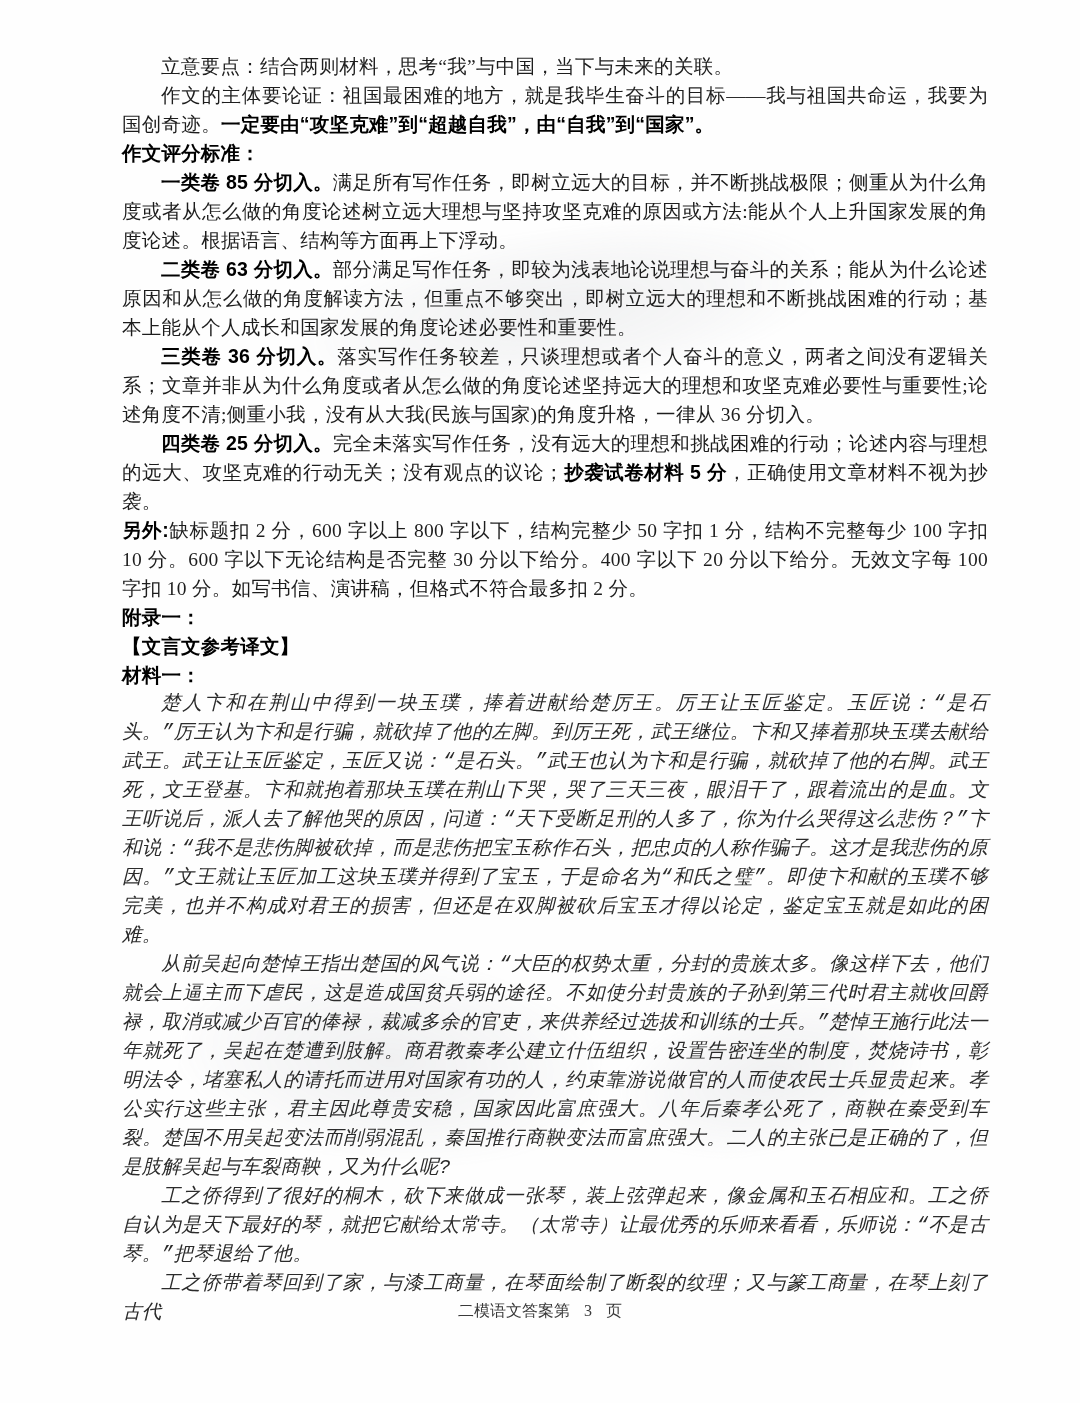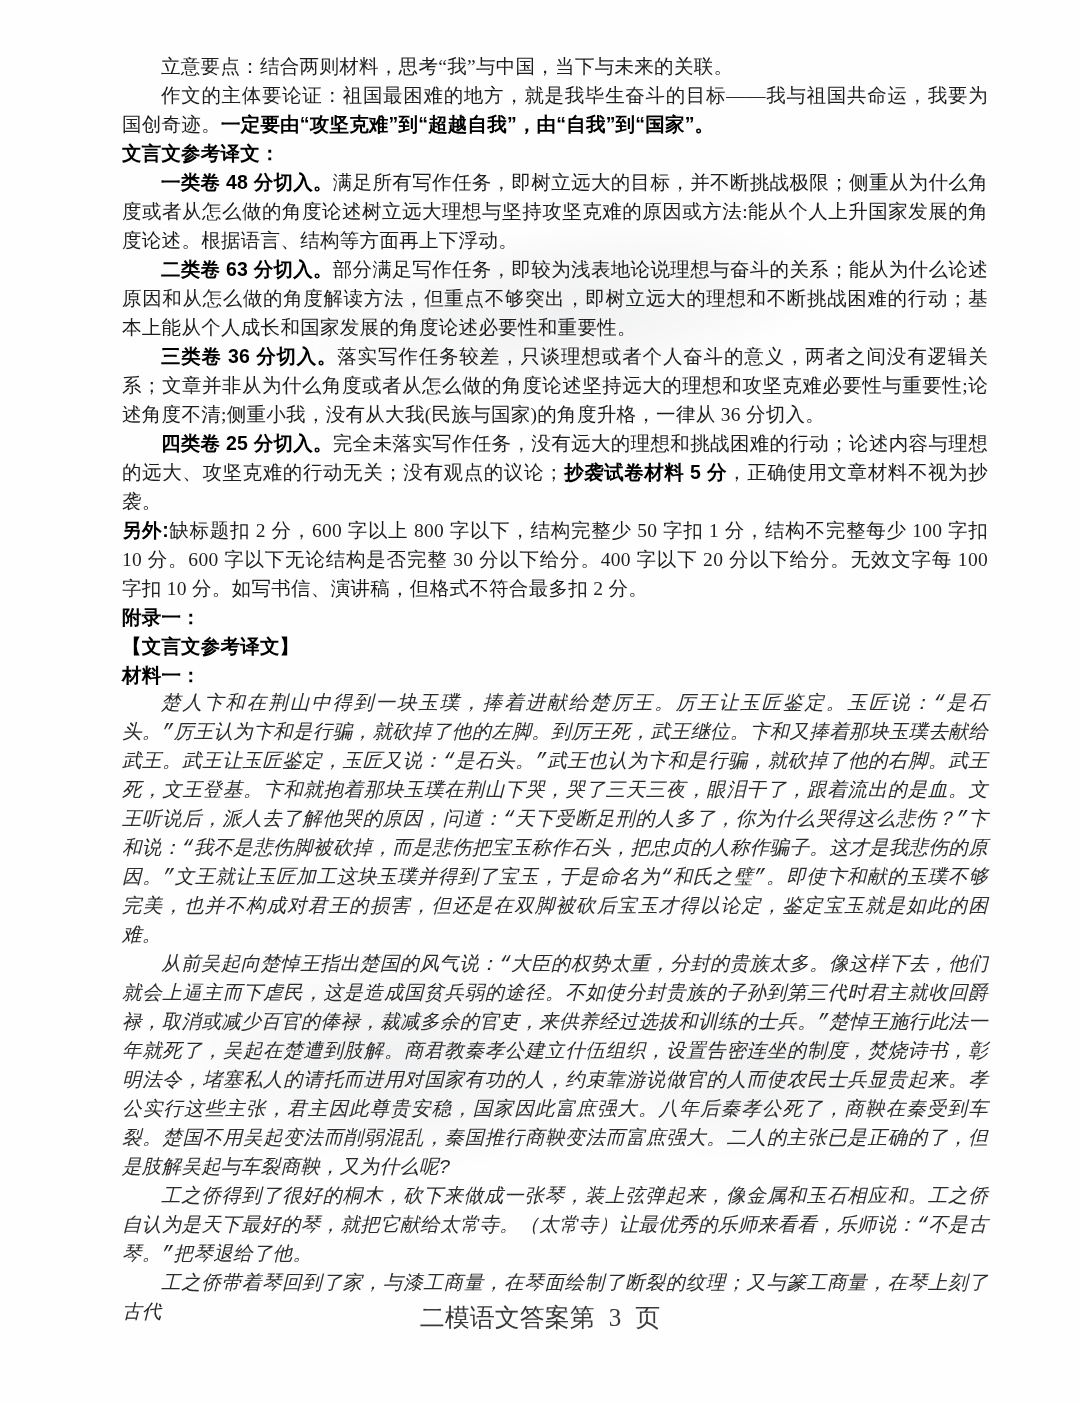--- a/index.html
+++ b/index.html
@@ -34,21 +34,21 @@
     font-family: "Liberation Sans", "DejaVu Sans", sans-serif;
     color: #000000;
     letter-spacing: 0.2px;
   }
   .footer {
     position: absolute;
     left: 0;
     top: 1301px;
     width: 100%;
     text-align: center;
-    font-size: 25px;
+    font-size: 16px;
     color: #3a3a3a;
     font-family: "Liberation Serif", "DejaVu Serif", serif;
   }
   .footer .num { margin: 0 14px; }
   
   .artifact {
     position: absolute;
     pointer-events: none;
     background: radial-gradient(ellipse at center, rgba(120,125,135,0.10) 0%, rgba(120,125,135,0.05) 45%, rgba(120,125,135,0) 75%);
     filter: blur(2px);
@@ -61,22 +61,22 @@
 <body>
 
 <div class="page">
   <div class="artifact a1"></div>
   <div class="artifact a2"></div>
   <div class="artifact a3"></div>
 
   <div class="doc" id="doc">
       <p class="song indent"><span>立意要点：结合两则材料，思考“我”与中国，当下与未来的关联。</span></p>
       <p class="song indent"><span>作文的主体要论证：祖国最困难的地方，就是我毕生奋斗的目标——我与祖国共命运，我要为国创奇迹。</span><span class="b">一定要由“攻坚克难”到“超越自我”，由“自我”到“国家”。</span></p>
-      <p class="song"><span class="b">文言文参考译文：</span></p>
-      <p class="song indent"><span class="b">一类卷 48 分切入。</span><span>满足所有写作任务，即树立远大的目标，并不断挑战极限；侧重从为什么角度或者从怎么做的角度论述树立远大理想与坚持攻坚克难的原因或方法:能从个人上升国家发展的角度论述。根据语言、结构等方面再上下浮动。</span></p>
+      <p class="song"><span class="b">作文评分标准：</span></p>
+      <p class="song indent"><span class="b">一类卷 85 分切入。</span><span>满足所有写作任务，即树立远大的目标，并不断挑战极限；侧重从为什么角度或者从怎么做的角度论述树立远大理想与坚持攻坚克难的原因或方法:能从个人上升国家发展的角度论述。根据语言、结构等方面再上下浮动。</span></p>
       <p class="song indent"><span class="b">二类卷 63 分切入。</span><span>部分满足写作任务，即较为浅表地论说理想与奋斗的关系；能从为什么论述原因和从怎么做的角度解读方法，但重点不够突出，即树立远大的理想和不断挑战困难的行动；基本上能从个人成长和国家发展的角度论述必要性和重要性。</span></p>
       <p class="song indent"><span class="b">三类卷 36 分切入。</span><span>落实写作任务较差，只谈理想或者个人奋斗的意义，两者之间没有逻辑关系；文章并非从为什么角度或者从怎么做的角度论述坚持远大的理想和攻坚克难必要性与重要性;论述角度不清;侧重小我，没有从大我(民族与国家)的角度升格，一律从 36 分切入。</span></p>
       <p class="song indent"><span class="b">四类卷 25 分切入。</span><span>完全未落实写作任务，没有远大的理想和挑战困难的行动；论述内容与理想的远大、攻坚克难的行动无关；没有观点的议论；</span><span class="b">抄袭试卷材料 5 分</span><span>，正确使用文章材料不视为抄袭。</span></p>
       <p class="song"><span class="b">另外:</span><span>缺标题扣 2 分，600 字以上 800 字以下，结构完整少 50 字扣 1 分，结构不完整每少 100 字扣 10 分。600 字以下无论结构是否完整 30 分以下给分。400 字以下 20 分以下给分。无效文字每 100 字扣 10 分。如写书信、演讲稿，但格式不符合最多扣 2 分。</span></p>
       <p class="song"><span class="b">附录一：</span></p>
       <p class="song"><span class="b">【文言文参考译文】</span></p>
       <p class="song"><span class="b">材料一：</span></p>
       <p class="kai indent"><span>楚人卞和在荆山中得到一块玉璞，捧着进献给楚厉王。厉王让玉匠鉴定。玉匠说：“是石头。”厉王认为卞和是行骗，就砍掉了他的左脚。到厉王死，武王继位。卞和又捧着那块玉璞去献给武王。武王让玉匠鉴定，玉匠又说：“是石头。”武王也认为卞和是行骗，就砍掉了他的右脚。武王死，文王登基。卞和就抱着那块玉璞在荆山下哭，哭了三天三夜，眼泪干了，跟着流出的是血。文王听说后，派人去了解他哭的原因，问道：“天下受断足刑的人多了，你为什么哭得这么悲伤？”卞和说：“我不是悲伤脚被砍掉，而是悲伤把宝玉称作石头，把忠贞的人称作骗子。这才是我悲伤的原因。”文王就让玉匠加工这块玉璞并得到了宝玉，于是命名为“和氏之璧”。即使卞和献的玉璞不够完美，也并不构成对君王的损害，但还是在双脚被砍后宝玉才得以论定，鉴定宝玉就是如此的困难。</span></p>
       <p class="kai indent"><span>从前吴起向楚悼王指出楚国的风气说：“大臣的权势太重，分封的贵族太多。像这样下去，他们就会上逼主而下虐民，这是造成国贫兵弱的途径。不如使分封贵族的子孙到第三代时君主就收回爵禄，取消或减少百官的俸禄，裁减多余的官吏，来供养经过选拔和训练的士兵。”楚悼王施行此法一年就死了，吴起在楚遭到肢解。商君教秦孝公建立什伍组织，设置告密连坐的制度，焚烧诗书，彰明法令，堵塞私人的请托而进用对国家有功的人，约束靠游说做官的人而使农民士兵显贵起来。孝公实行这些主张，君主因此尊贵安稳，国家因此富庶强大。八年后秦孝公死了，商鞅在秦受到车裂。楚国不用吴起变法而削弱混乱，秦国推行商鞅变法而富庶强大。二人的主张已是正确的了，但是肢解吴起与车裂商鞅，又为什么呢?</span></p>
       <p class="kai indent"><span>工之侨得到了很好的桐木，砍下来做成一张琴，装上弦弹起来，像金属和玉石相应和。工之侨自认为是天下最好的琴，就把它献给太常寺。（太常寺）让最优秀的乐师来看看，乐师说：“不是古琴。”把琴退给了他。</span></p>

